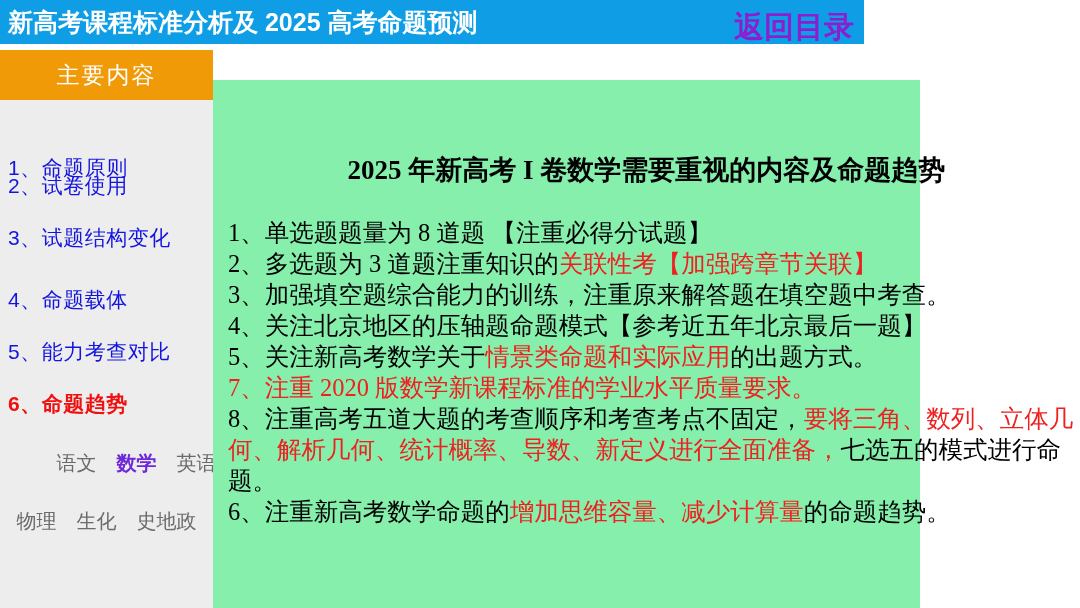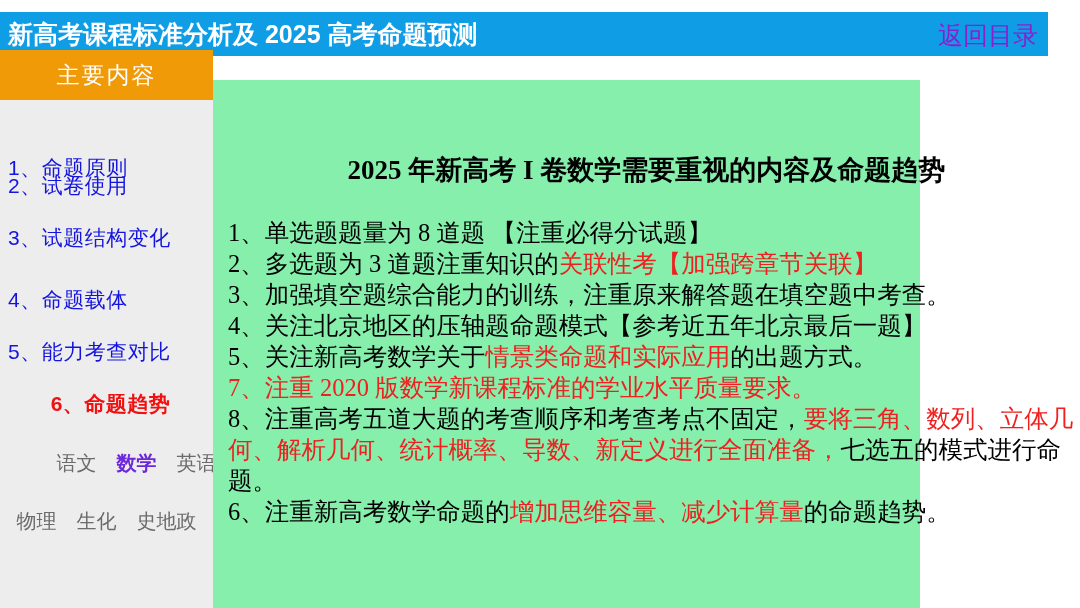--- a/index.html
+++ b/index.html
@@ -7,34 +7,34 @@
     margin: 0; padding: 0;
     width: 1080px; height: 608px;
     background: #ffffff;
     font-family: "Liberation Serif", "DejaVu Serif", serif;
     overflow: hidden;
   }
   #page { position: relative; width: 1080px; height: 608px; background:#fff; }
 
   
   #header-bar {
-    position: absolute; left: 0; top: 12px;
-    width: 1048px; height: 44px;
+    position: absolute; left: 0; top: 0;
+    width: 864px; height: 44px;
     background: #0f9ee6;
   }
   #header-title {
     position: absolute; left: 8px; top: 6px;
     font-family: "Liberation Sans", "DejaVu Sans", sans-serif;
     font-size: 25px; font-weight: 700; color: #ffffff;
     letter-spacing: 0px; white-space: nowrap;
   }
   #back-to-toc {
     position: absolute; right: 10px; top: 7px;
     font-family: "Liberation Sans", "DejaVu Sans", sans-serif;
-    font-size: 25px; font-weight: 400; color: #8b1fcf;
+    font-size: 30px; font-weight: 700; color: #8b1fcf;
     white-space: nowrap; cursor: pointer;
   }
 
   
   #sidebar {
     position: absolute; left: 0; top: 50px;
     width: 213px; height: 566px;
     background: #ededed;
   }
   #sidebar-heading {
@@ -102,21 +102,21 @@
   </div>
 
   <div id="sidebar">
     <div id="sidebar-heading">主要内容</div>
     <div id="nav-items">
         <div class="nav-item" style="top: 72px; margin-top: 32px;"><span>1、命题原则</span></div>
         <div class="nav-item" style="top: 122px;"><span>2、试卷使用</span></div>
         <div class="nav-item" style="top: 174px;"><span>3、试题结构变化</span></div>
         <div class="nav-item" style="top: 236px;"><span>4、命题载体</span></div>
         <div class="nav-item" style="top: 288px;"><span>5、能力考查对比</span></div>
-        <div class="nav-item active" style="top: 340px; text-align: center;"><span>6、命题趋势</span></div>
+        <div class="nav-item active" style="top: 340px;"><span>6、命题趋势</span></div>
       </div>
     <div id="subject-rows">
         <div class="subject-row" style="top: 400px; margin-left: 30px;">
           <span class="subject">语文</span>
           <span class="subject active">数学</span>
           <span class="subject">英语</span>
         </div>
         <div class="subject-row" style="top: 458px;">
           <span class="subject">物理</span>
           <span class="subject">生化</span>

